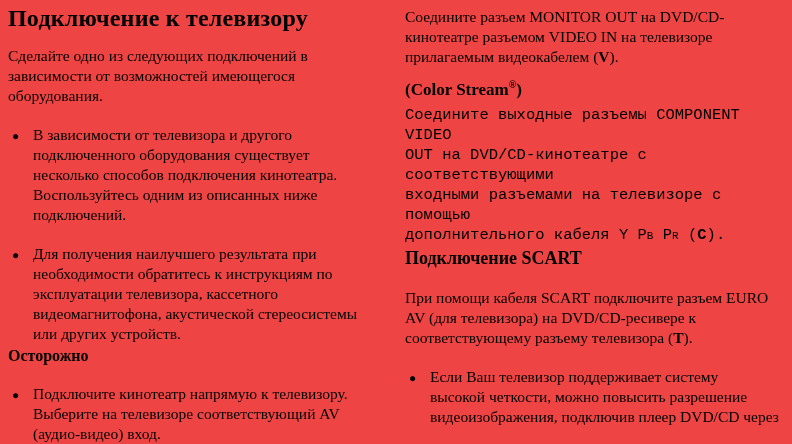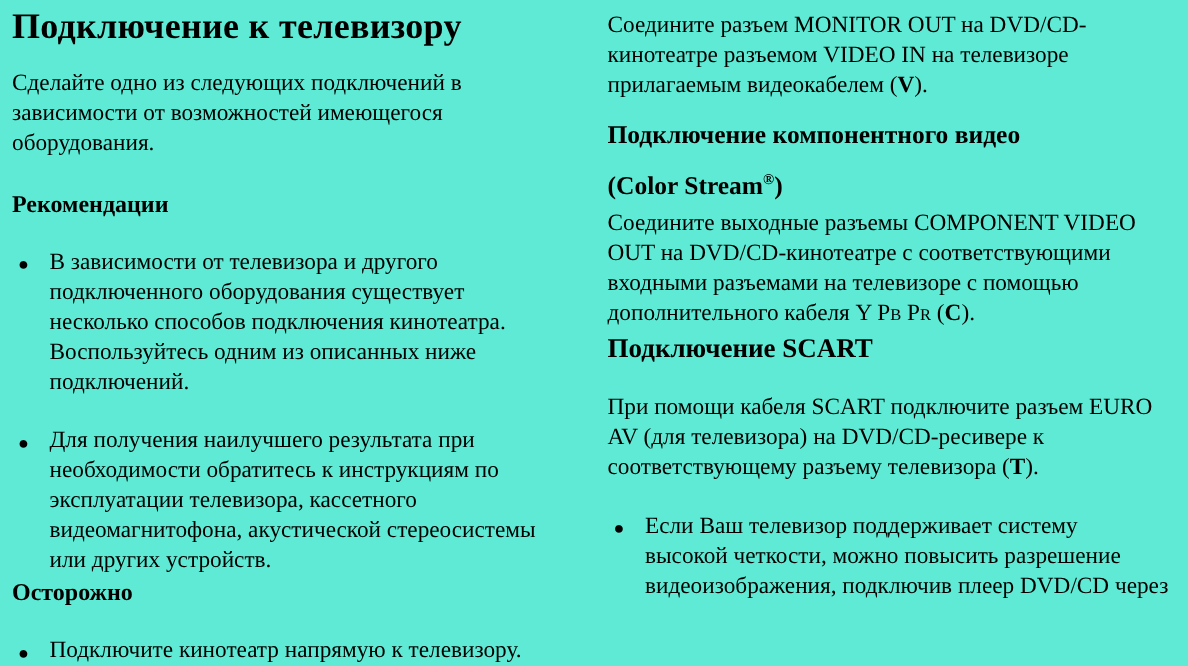--- a/index.html
+++ b/index.html
@@ -1,18 +1,18 @@
 <!DOCTYPE html>
 <html><head>
 <meta charset="utf-8">
 <style>
   * { margin:0; padding:0; box-sizing:border-box; }
   html,body { background:#ffffff; }
   body { font-family:"Liberation Serif","DejaVu Serif",serif; color:#000; }
-  .page { position:relative; width:792px; height:444px; background:#5eead4; overflow:hidden; }
+  .page { position:relative; width:792px; height:444px; background:#ef4444; overflow:hidden; }
   .col-left  { position:absolute; left:8px;   top:0; width:390px; }
   .col-right { position:absolute; left:405px; top:0; width:387px; }
 
   .doc-title { margin-top:3px; font-size:24px; line-height:30px; font-weight:bold; letter-spacing:0.2px; }
 
   .body-text { font-size:15.5px; line-height:20px; white-space:pre-line; }
 
   .h-small { font-size:16px; line-height:19px; font-weight:bold; }
   .h-mid   { font-size:17px; line-height:22px; font-weight:bold; }
   .h-big   { font-size:18px; line-height:24px; font-weight:bold; }
@@ -25,42 +25,41 @@
   .bullet .bt { display:block;margin-top:19px; }
   .caution-heading { margin-top:2px; }
   .caution-list .bullet.first { margin-top:2px; }
   .bullet.clipped { margin-top:0; }
 
   
   .video-heading { margin-top:47px; }
   .video-body { margin-top:7px; }
   .component-heading { margin-top:12px; }
   .component-subheading { margin-top:12px; }
-  .component-body { margin-top:4px; }
+  .component-body { margin-top:4px;font-family:Liberation Mono, monospace; }
   .scart-heading { }
   .scart-body { margin-top:18px; }
   .hd-bullet { margin-top:6px; }
 
   .b { font-weight:bold; }
   .sc { font-size:11px; }            
   .sup { font-size:10px; vertical-align:super; line-height:0; }
 </style>
 </head>
 <body>
 
 <div class="page">
 
   <div class="col-left">
     <h1 class="doc-title">Подключение к телевизору</h1>
 
     <p class="body-text intro">Сделайте одно из следующих подключений в
 зависимости от возможностей имеющегося
 оборудования.</p>
 
-    <h2 class="h-small rec-heading">Рекомендации</h2>
 
     <div class="rec-list">
       <div class="body-text bullet"><span class="marker">●</span><span class="bt">В зависимости от телевизора и другого
 подключенного оборудования существует
 несколько способов подключения кинотеатра.
 Воспользуйтесь одним из описанных ниже
 подключений.</span></div>
       <div class="body-text bullet"><span class="marker">●</span><span class="bt">Для получения наилучшего результата при
 необходимости обратитесь к инструкциям по
 эксплуатации телевизора, кассетного
@@ -77,21 +76,20 @@
       <div class="body-text bullet clipped"><span class="marker">●</span><span class="bt">Не подключайте DVD/CD-ресивер к телевизору</span></div>
     </div>
   </div>
 
   <div class="col-right">
 
     <p class="body-text video-body"><span>Соедините разъем MONITOR OUT на DVD/CD-
 кинотеатре разъемом VIDEO IN на телевизоре
 прилагаемым видеокабелем (</span><span class="b">V</span><span>).</span></p>
 
-    <h2 class="h-mid component-heading">Подключение компонентного видео</h2>
     <h2 class="h-mid component-subheading"><span>(Color Stream</span><span class="sup">®</span><span>)</span></h2>
     <p class="body-text component-body"><span>Соедините выходные разъемы COMPONENT VIDEO
 OUT на DVD/CD-кинотеатре с соответствующими
 входными разъемами на телевизоре с помощью
 дополнительного кабеля Y P</span><span class="sc">B</span><span> P</span><span class="sc">R</span><span> (</span><span class="b">C</span><span>).</span></p>
 
     <h2 class="h-big scart-heading">Подключение SCART</h2>
     <p class="body-text scart-body"><span>При помощи кабеля SCART подключите разъем EURO
 AV (для телевизора) на DVD/CD-ресивере к
 соответствующему разъему телевизора (</span><span class="b">T</span><span>).</span></p>

